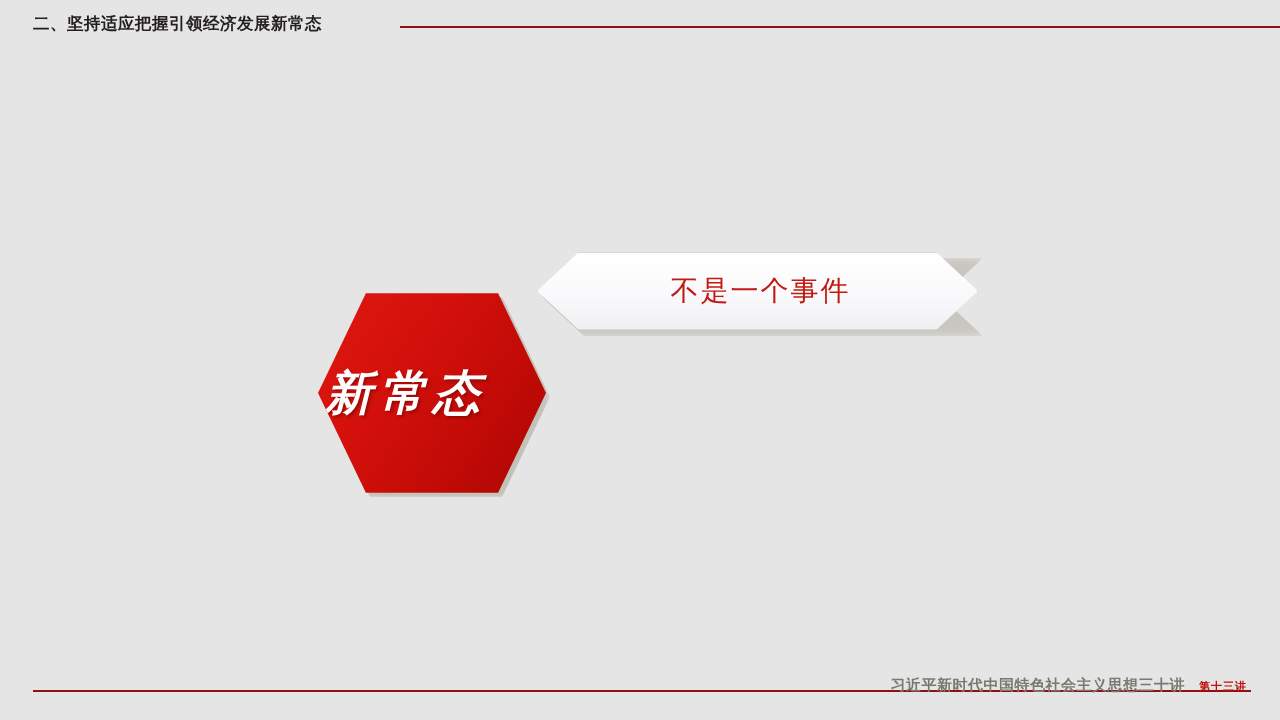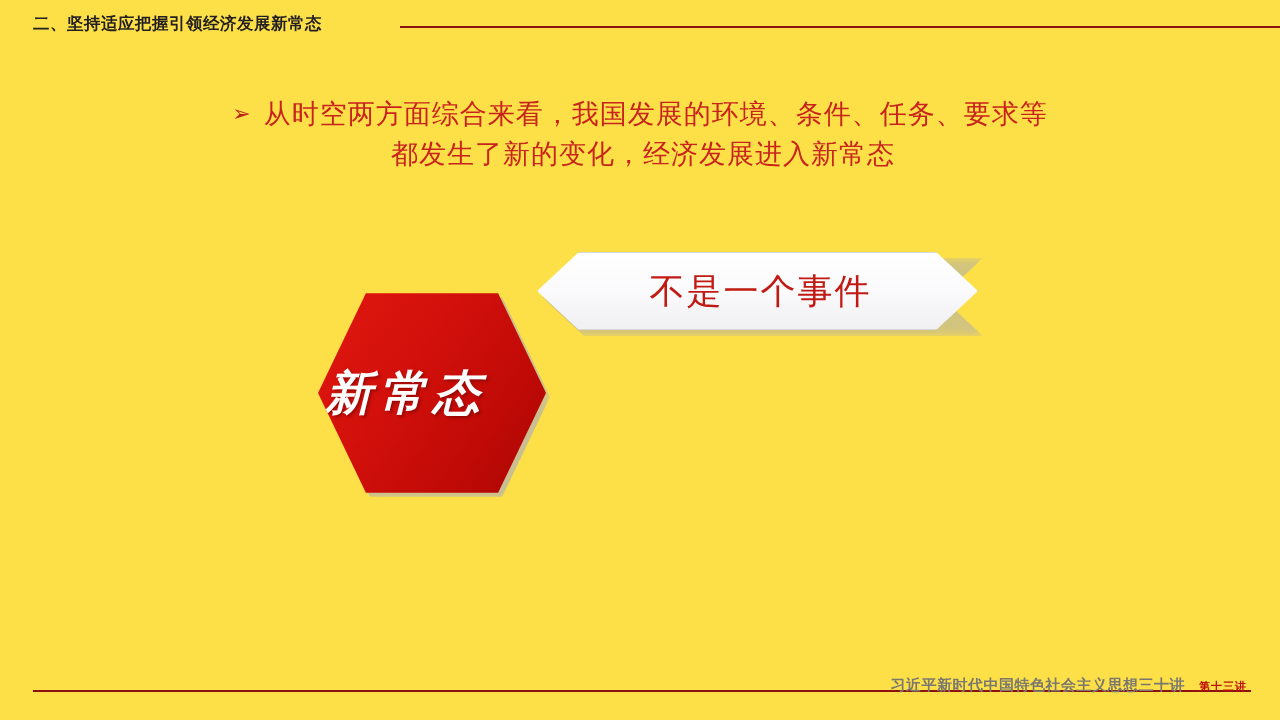--- a/index.html
+++ b/index.html
@@ -11,21 +11,21 @@
     height: 720px;
     overflow: hidden;
     background: #fdfdf1;
     font-family: "Liberation Sans", "DejaVu Sans", sans-serif;
   }
 
   #slide {
     position: relative;
     width: 1280px;
     height: 720px;
-    background: #fde047;
+    background: #e5e5e5;
   }
 
   
   .header-title {
     position: absolute;
     left: 33px;
     top: 13px;
     font-size: 16.5px;
     font-weight: bold;
     letter-spacing: 0.5px;
@@ -141,21 +141,21 @@
     background: linear-gradient(180deg, #ffffff 0%, #fafafc 52%, #f0f0f3 100%);
     border: 1px solid #d8d8da;
     box-sizing: border-box;
     clip-path: polygon(0% 50%, 9.5% 0%, 90.5% 0%, 100% 50%, 90.5% 100%, 9.5% 100%);
     display: flex;
     align-items: center;
     justify-content: center;
   }
   .chev-label {
     color: #c11a12;
-    font-size: 35px;
+    font-size: 28px;
     letter-spacing: 2px;
     white-space: nowrap;
     padding-left: 6px;
   }
 
   #chev-0 { left: 537px; top: 252px; width: 441px; }
   #chev-1 { left: 572px; top: 348px; width: 449px; }
   #chev-2 { left: 538px; top: 450px; width: 441px; }
 
   
@@ -192,28 +192,20 @@
   }
 </style>
 </head>
 <body>
 
 <div id="slide">
 
   <div class="header-title">二、坚持适应把握引领经济发展新常态</div>
   <div class="header-rule"></div>
 
-  <div class="lead-block">
-    <div class="lead-line">
-      <span class="lead-bullet">➢</span><span>从时空两方面综合来看，我国发展的环境、条件、任务、要求等</span>
-    </div>
-    <div class="lead-line lead-indent">
-      <span>都发生了新的变化，经济发展进入新常态</span>
-    </div>
-  </div>
 
   <div class="diagram">
 
     <div class="hex-wrap">
       <div class="hex-shadow"></div>
       <div class="hex-shape">
         <span class="hex-label">新常态</span>
       </div>
     </div>
 

